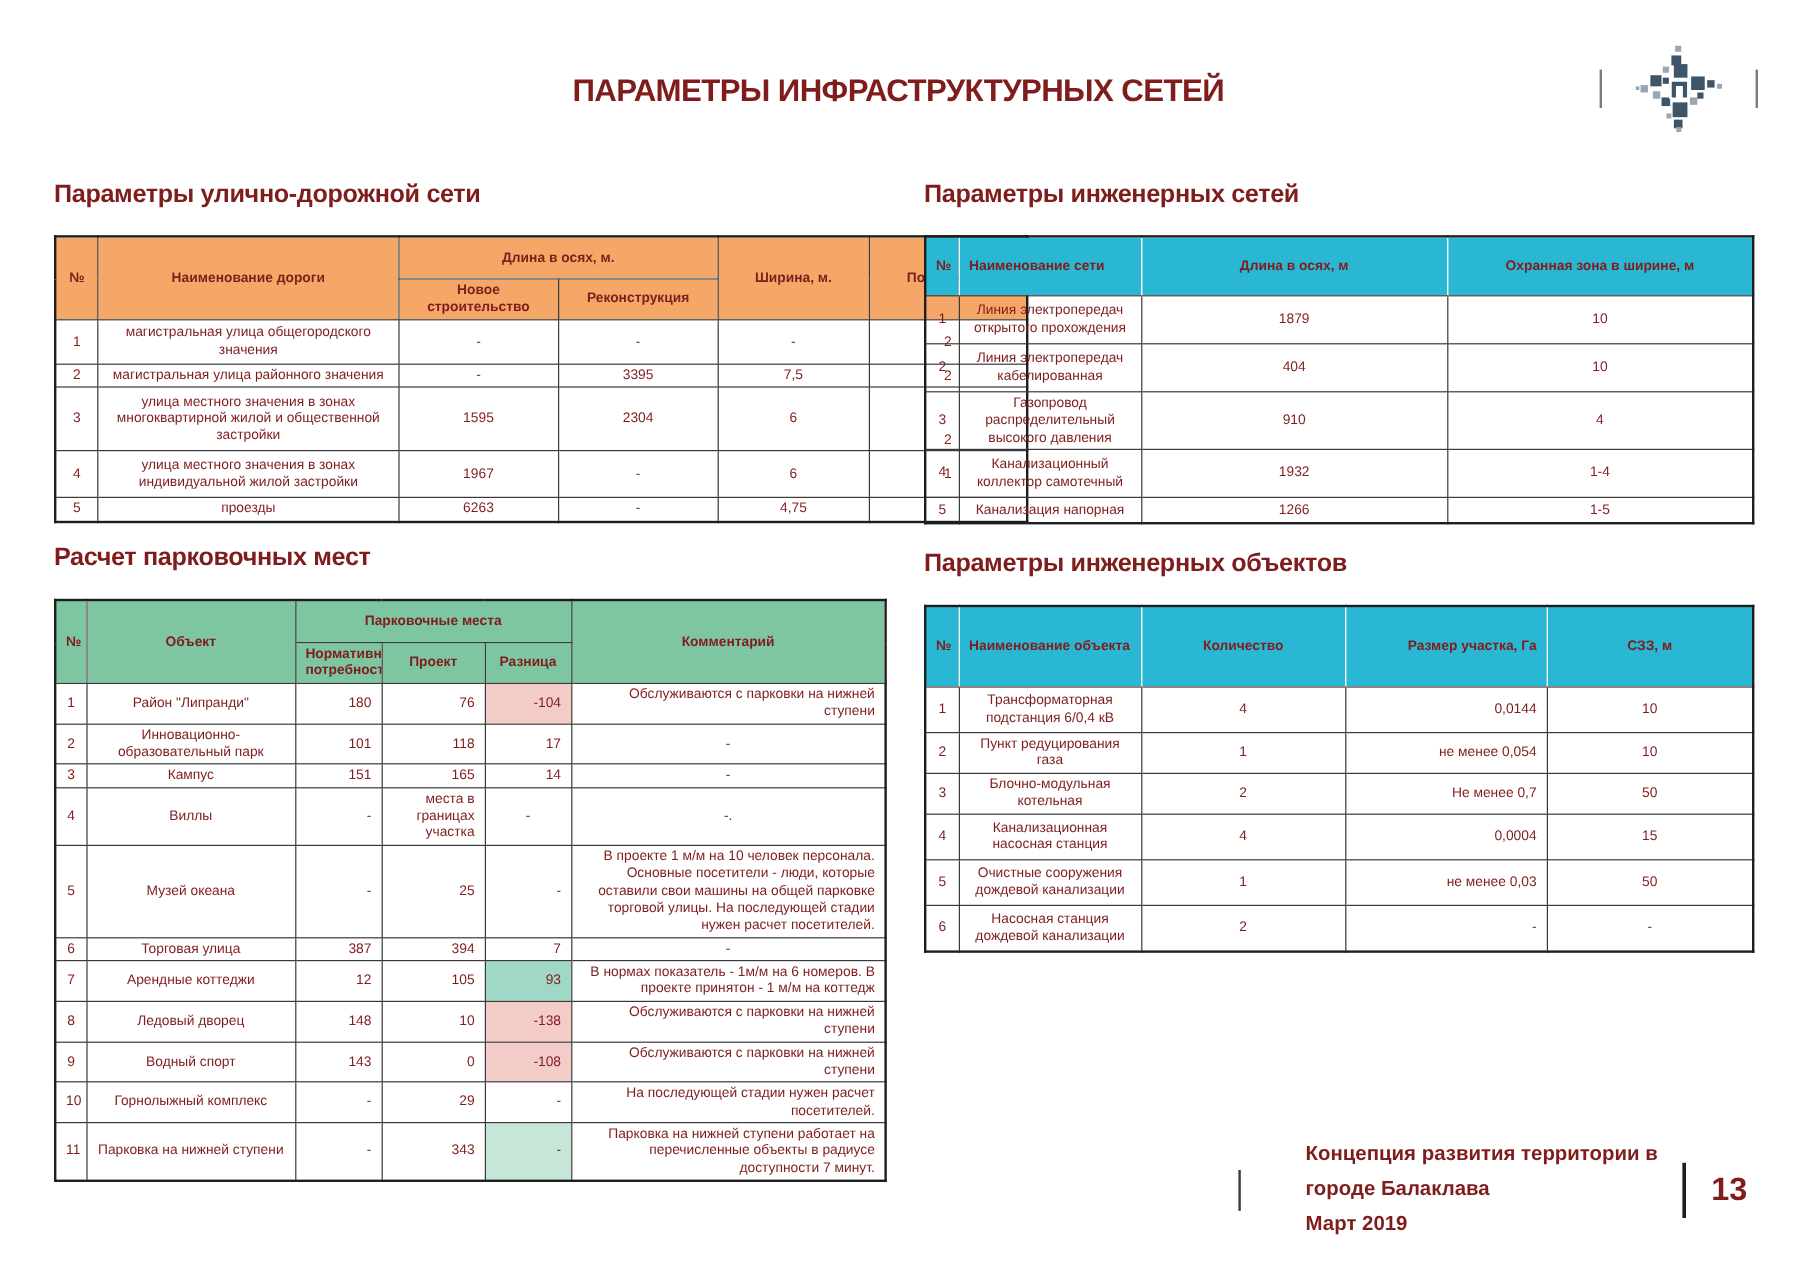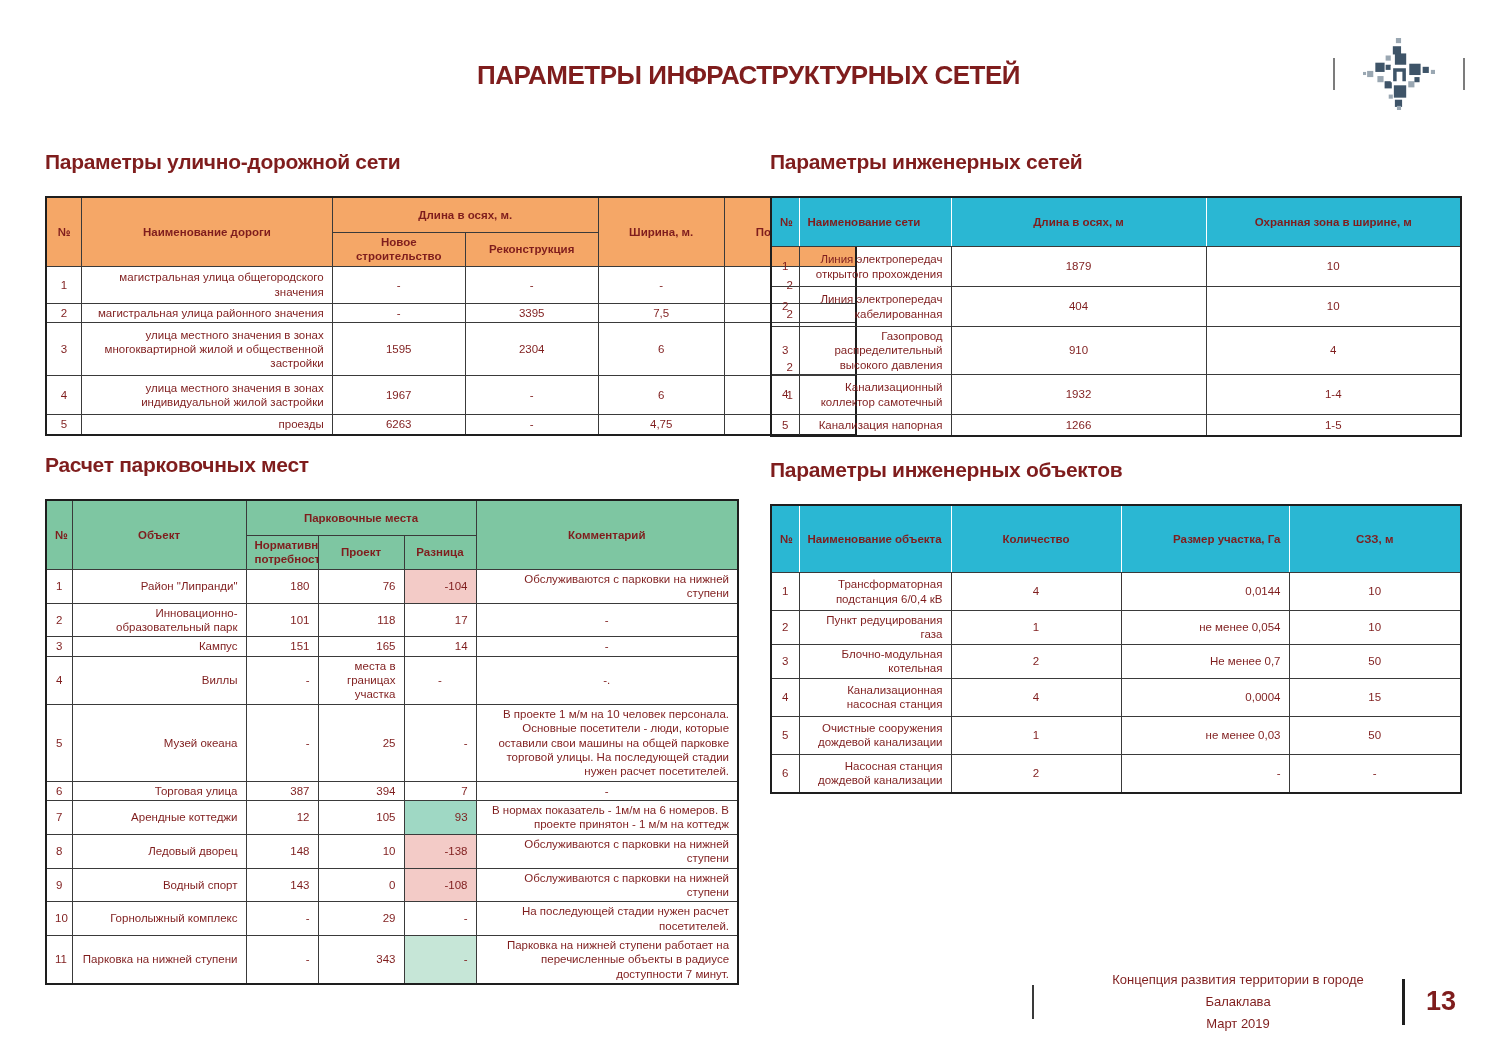--- a/index.html
+++ b/index.html
@@ -37,21 +37,21 @@
   .parking  thead tr:first-child th { height:30px; }
   .parking  thead tr:last-child  th { height:28px; }
   .objects  thead th { height:62px; }
 
   .th-left  { text-align:left !important; }
   .th-right { text-align:right; }
   .ta-c     { text-align:center !important; }
   .vb       { vertical-align:bottom; padding-bottom:1px; }
 
   .c-num  { text-align:center; }
-  .c-name { text-align:right; }
+  .c-name { text-align:center; }
   .c-new, .c-rec, .c-width, .c-lanes,
   .c-len, .c-zone, .c-qty, .c-szz { text-align:center; }
   .c-norm, .c-proj, .c-diff, .c-size, .c-comment { text-align:right; }
 
   .roads tbody tr:nth-child(1) td { height:32px; }
   .roads tbody tr:nth-child(3) td { height:48px;margin-top:36px; }
   .roads tbody tr:nth-child(4) td { height:34px; }
   .networks tbody tr td { height:35px; }
   .networks tbody tr:last-child td { height:16px; }
   .objects tbody tr:nth-child(1) td,
@@ -64,21 +64,21 @@
     position:absolute; top:36px; right:32px; width:132px; height:76px;
     display:flex; align-items:center; justify-content:space-between;
   }
   .logo-bar { width:2px; height:32px; background:#7c7c7c; }
 
   .footer {
     position:absolute; right:34px; bottom:26px;
     display:flex; align-items:center; gap:14px;
   }
   .footer-rule-thin  { width:2px; height:34px; background:#3a3a3a; margin-right:40px; }
-  .footer-text { width:300px; text-align:center; font-size:13px; line-height:1.7; font-weight:normal; }
+  .footer-text { width:300px; text-align:left; font-size:17px; line-height:1.7; font-weight:bold; }
   .footer-rule-thick { width:3px; height:46px; background:#1e1e1e; }
   .footer-page { font-size:27px; font-weight:bold; width:44px; text-align:center; }
 </style>
 </head>
 <body>
 
 <div class="slide">
 
   <h1 class="main-title">ПАРАМЕТРЫ ИНФРАСТРУКТУРНЫХ СЕТЕЙ</h1>
 

